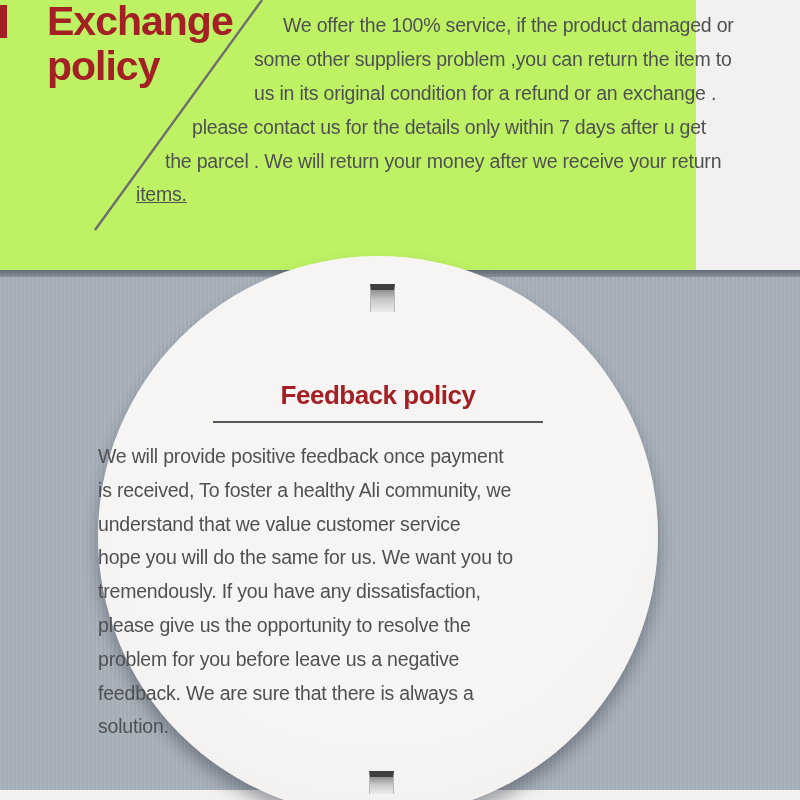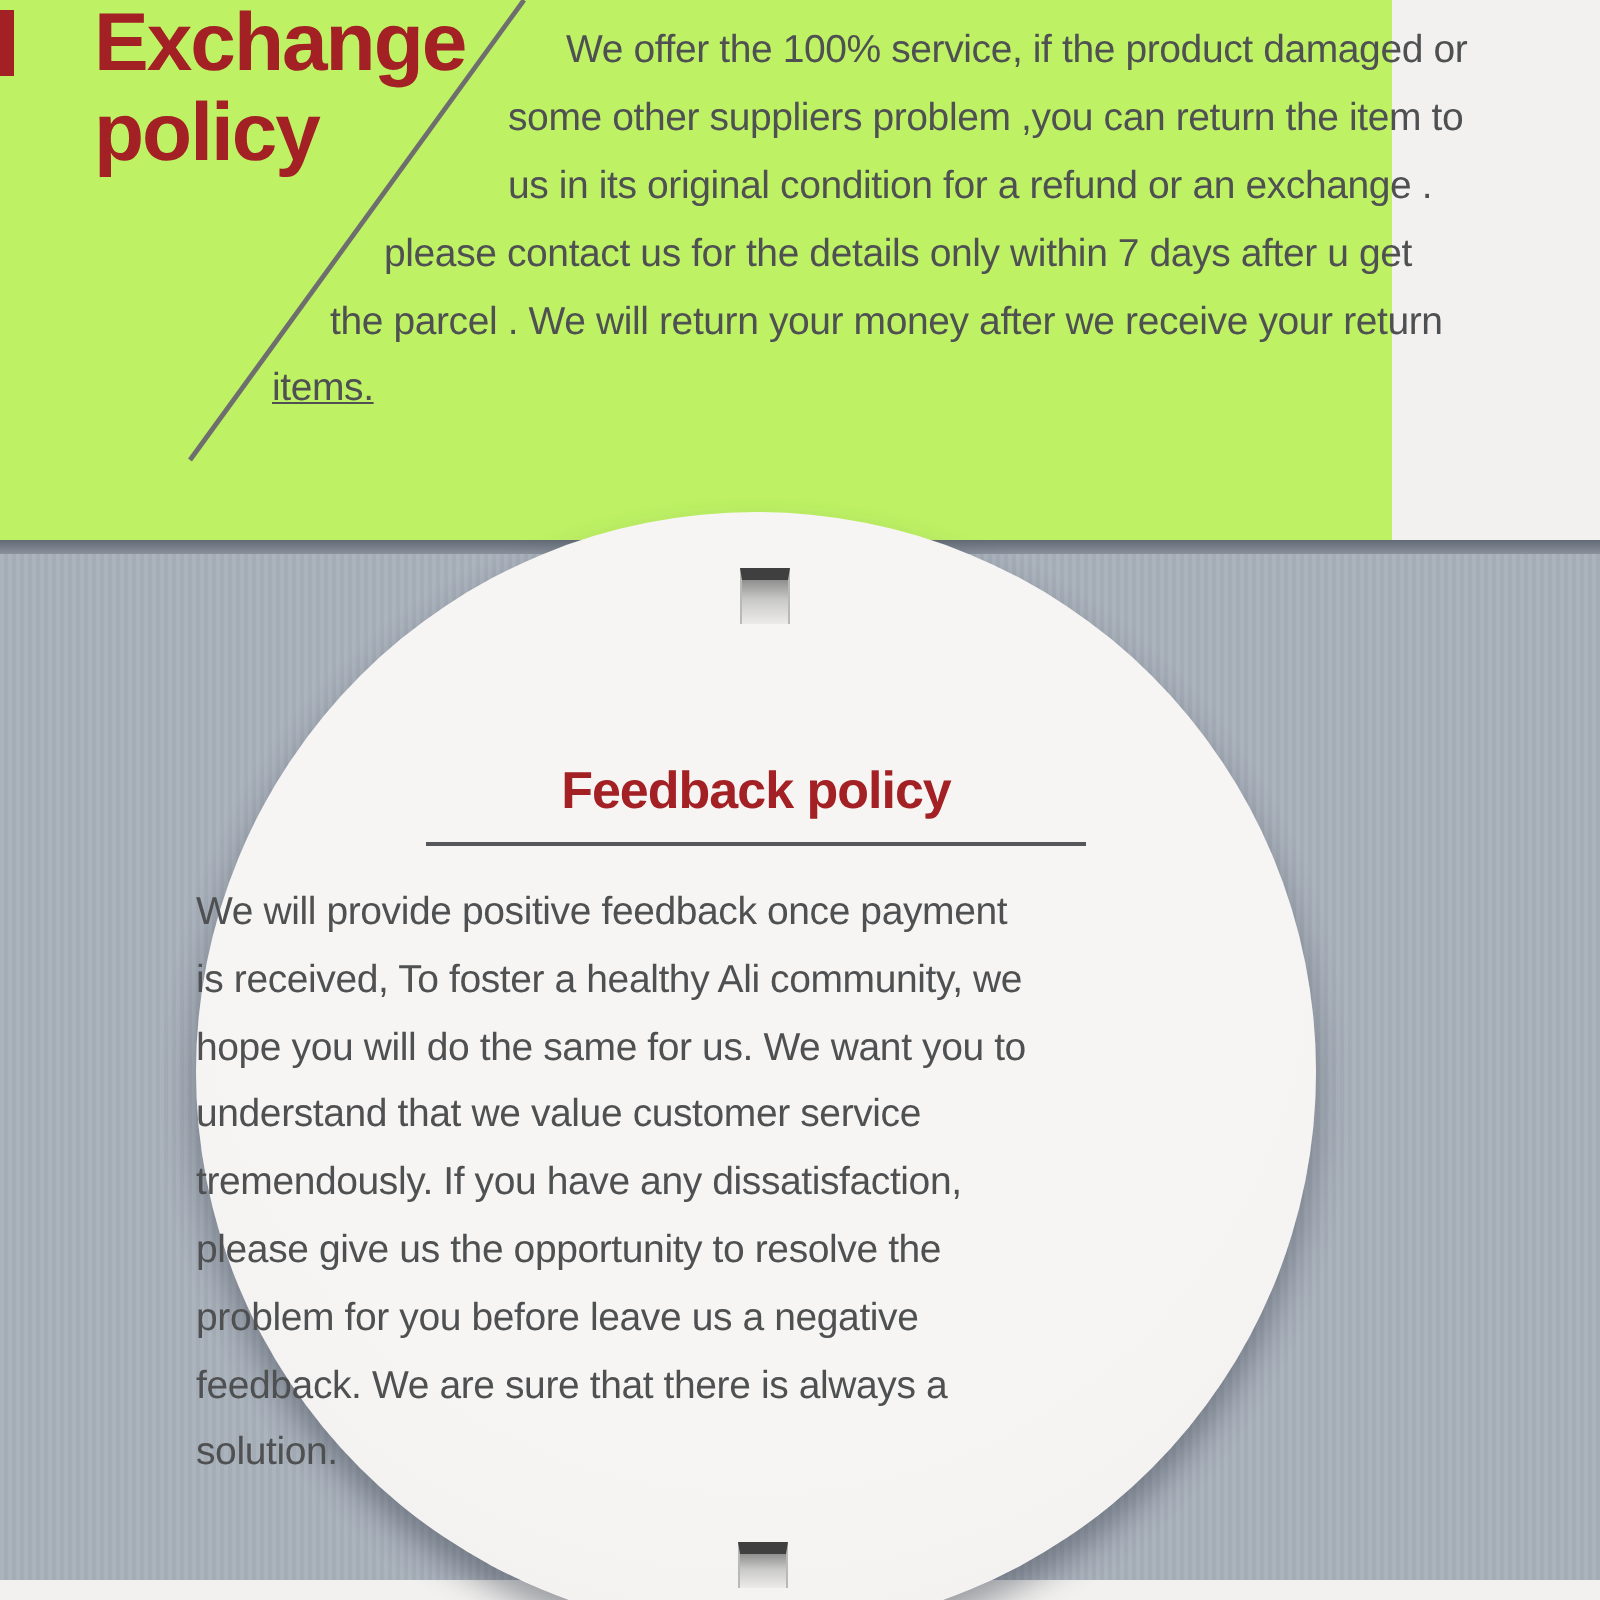--- a/index.html
+++ b/index.html
@@ -119,22 +119,22 @@
   <div class="divider"></div>
 
   <section class="middle-section"></section>
 
   <div class="circle">
     <div class="fb-title">Feedback policy</div>
     <div class="fb-underline"></div>
     <div class="fb-lines">
       <span class="fb-line">We will provide positive feedback once payment</span>
       <span class="fb-line">is received, To foster a healthy Ali community, we</span>
+      <span class="fb-line">understand that we value customer service</span>
       <span class="fb-line">hope you will do the same for us. We want you to</span>
-      <span class="fb-line">understand that we value customer service</span>
       <span class="fb-line">tremendously. If you have any dissatisfaction,</span>
       <span class="fb-line">please give us the opportunity to resolve the</span>
       <span class="fb-line">problem for you before leave us a negative</span>
       <span class="fb-line">feedback. We are sure that there is always a</span>
       <span class="fb-line">solution.</span>
     </div>
   </div>
 
   <div class="notch notch-top"></div>
   <div class="notch notch-bottom"></div>

